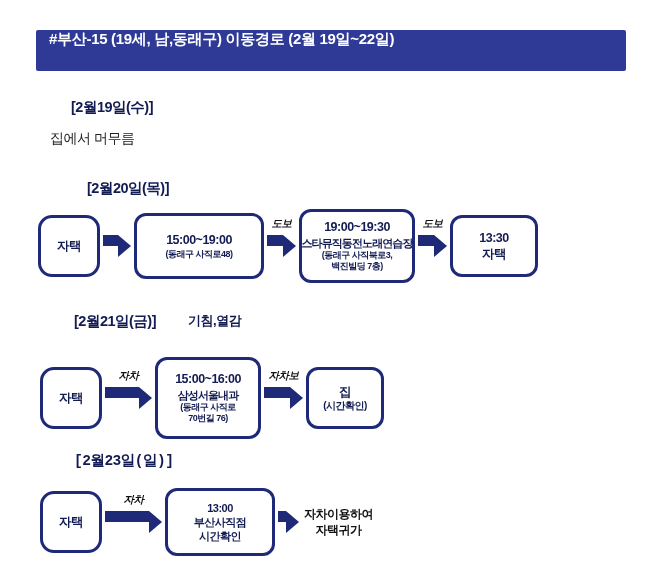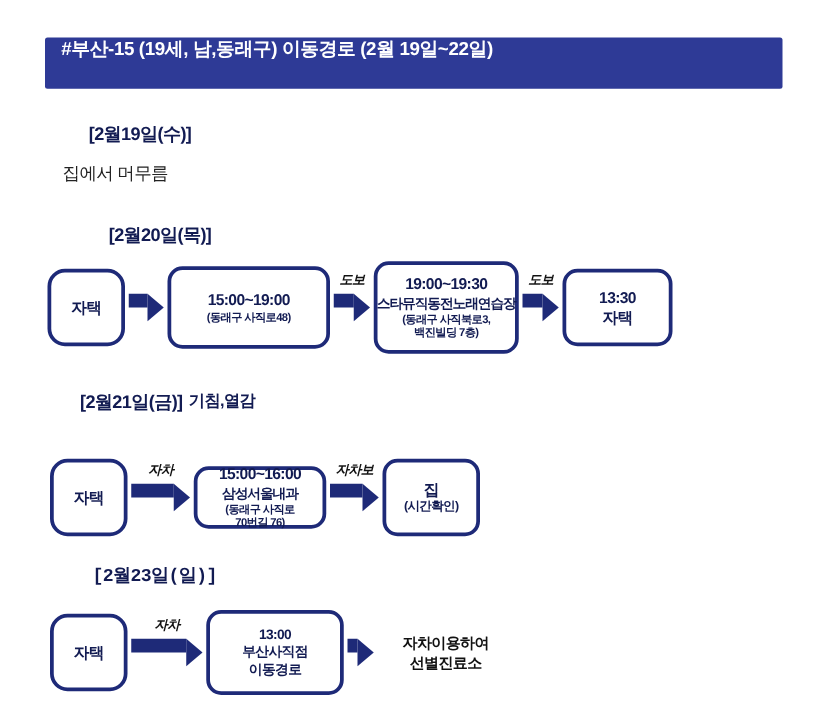--- a/index.html
+++ b/index.html
@@ -21,21 +21,21 @@
   .date {
     position:absolute; font-size:14.5px; font-weight:bold; color:#121b52;
     letter-spacing:-0.5px; display:flex; align-items:flex-start;padding-left:36px;
   }
   .date .symptom { font-size:13px; font-weight:bold; margin-left:5px; }
 
   .stay { position:absolute; left:50px; top:130px; font-size:14px; color:#222; letter-spacing:-0.5px; }
 
   .d1 { left:35px; top:98px; }
   .d2 { left:38px; top:179px;margin-left:13px; }
-  .d3 { left:28px; top:312px; }
+  .d3 { left:38px; top:312px;gap:27px; }
   .d4 { left:38px; top:451px;font-family:Liberation Mono, monospace; }
 
   .flow { position:absolute; display:flex; align-items:center; }
   .f2 { left:38px; top:207px; height:78px; }
   .f3 { left:40px; top:361px; height:74px; }
   .f4 { left:40px; top:487px; height:70px; }
 
   .node {
     background:#ffffff; border:3px solid #1e2a78; border-radius:12px;
     display:flex; flex-direction:column; align-items:center; justify-content:center;
@@ -53,21 +53,21 @@
     font-size:10.5px; font-weight:bold; color:#111; white-space:nowrap; letter-spacing:-0.5px;
   }
   .abody { display:block; height:11px; background:#1e2a78; }
   .ahead {
     display:block; width:0; height:0;
     border-top:11px solid transparent; border-bottom:11px solid transparent;
     border-left:13px solid #1e2a78;
   }
 
   .endtext {
-    margin-left:20px; font-size:12px; font-weight:bold; color:#111;
+    margin-left:2px; font-size:12px; font-weight:bold; color:#111;
     line-height:1.35; text-align:center; letter-spacing:-0.5px; flex:0 0 auto;
   }
 </style>
 </head>
 <body>
 
 <div class="page">
 
   <div class="banner">
     <span>#부산-15 (19세, 남,동래구) 이동경로 (2월 19일~22일)</span>
@@ -121,21 +121,21 @@
   </div>
   <div class="flow f3">
     <div class="node home">
       <div class="t">자택</div>
     </div>
     <div class="arrowwrap">
       <span class="alabel">자차</span>
       <span class="abody" style="width:34px"></span>
       <span class="ahead"></span>
     </div>
-    <div class="node" style="width:106px;height:50px">
+    <div class="node" style="width:106px;height:82px">
       <div class="t">15:00~16:00</div>
       <div class="n">삼성서울내과</div>
       <div class="a">(동래구 사직로</div>
       <div class="a">70번길 76)</div>
     </div>
     <div class="arrowwrap">
       <span class="alabel">자차보</span>
       <span class="abody" style="width:26px"></span>
       <span class="ahead"></span>
     </div>
@@ -153,25 +153,25 @@
       <div class="t">자택</div>
     </div>
     <div class="arrowwrap">
       <span class="alabel">자차</span>
       <span class="abody" style="width:44px"></span>
       <span class="ahead"></span>
     </div>
     <div class="node" style="width:110px;height:68px">
       <div class="tl">13:00</div>
       <div class="tl">부산사직점</div>
-      <div class="tl">이동경로</div>
+      <div class="tl">시간확인</div>
     </div>
     <div class="arrowwrap">
       <span class="abody" style="width:8px"></span>
       <span class="ahead"></span>
     </div>
     <div class="endtext">
       <div>자차이용하여</div>
-      <div>선별진료소</div>
+      <div>자택귀가</div>
     </div>
   </div>
 
 </div>
 
 </body></html>

